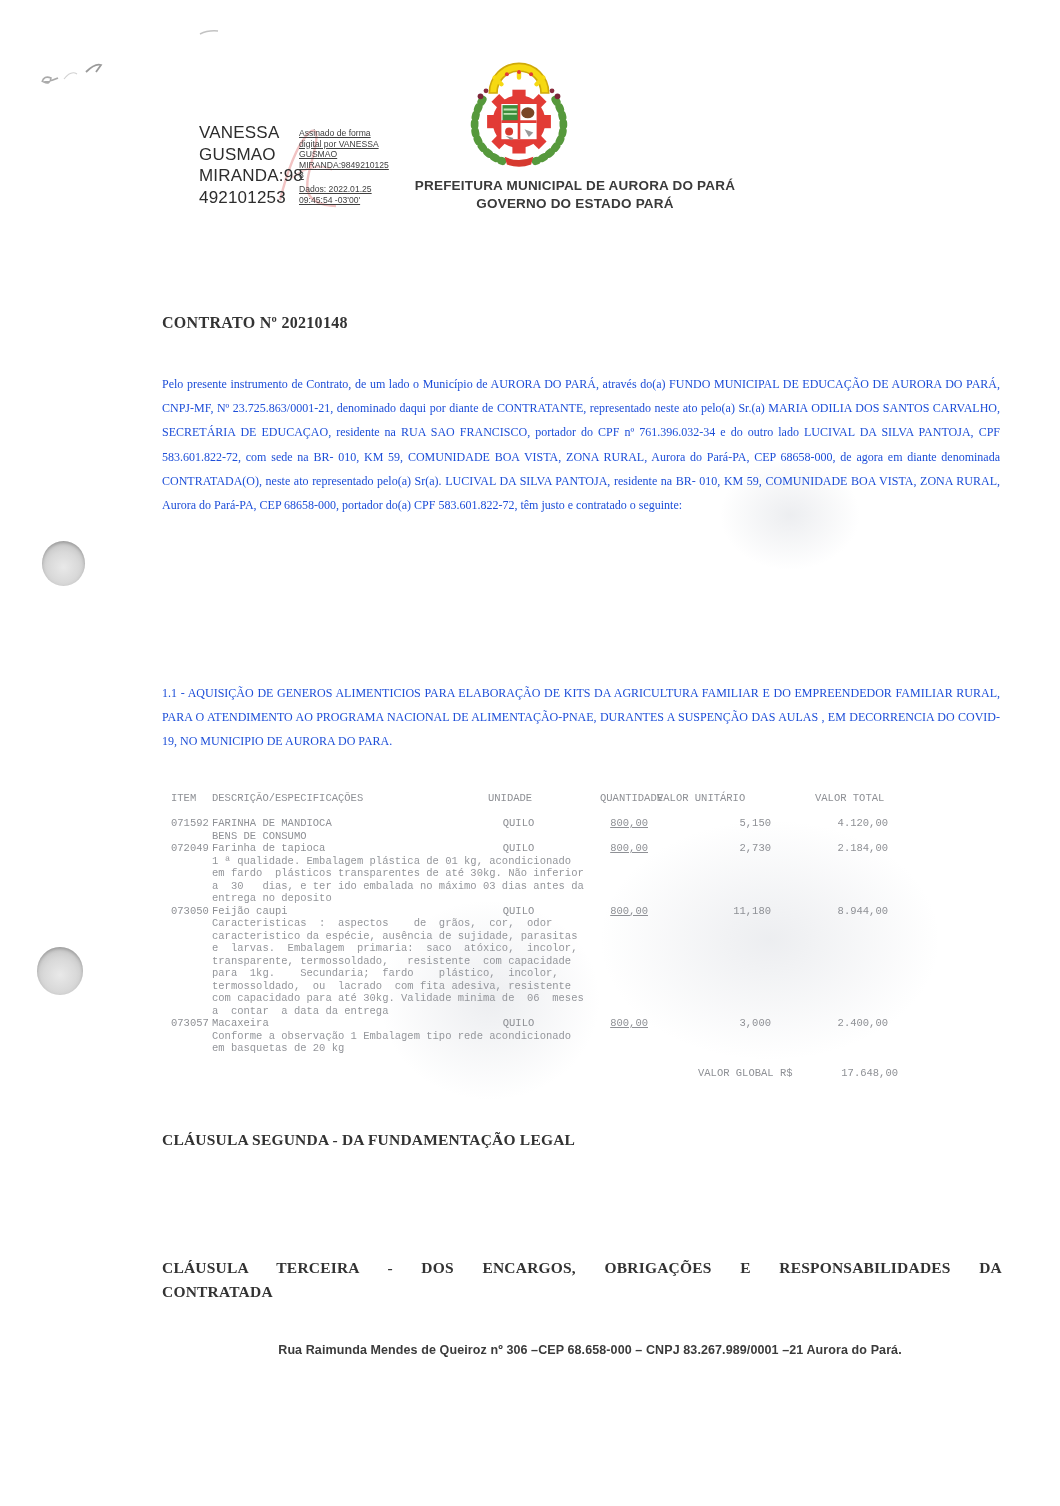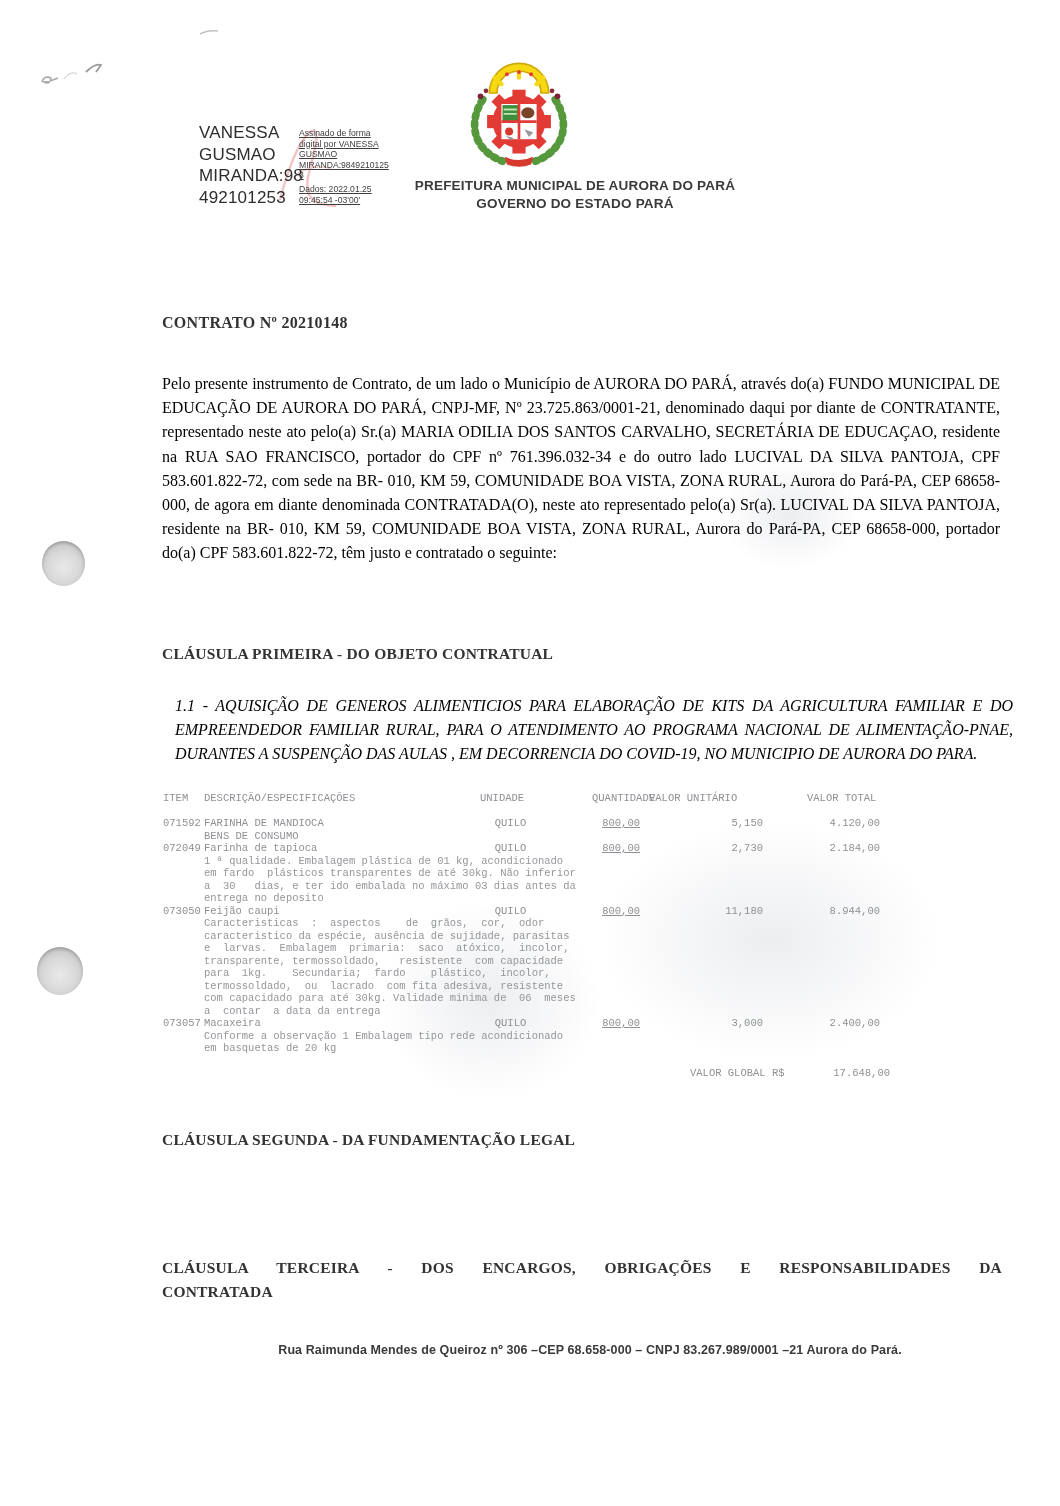--- a/index.html
+++ b/index.html
@@ -31,34 +31,34 @@
   .sig-small .gap{display:block;height:3px;}
 
   
   .emblem{left:458px;top:60px;}
   .gov{left:310px;top:177px;width:530px;text-align:center;
     font-family:"Liberation Sans",sans-serif;font-weight:bold;
     font-size:13.5px;line-height:17.5px;color:#3a3a3a;letter-spacing:.2px;}
 
   
   .doc-title{left:162px;top:314px;font-weight:bold;font-size:16px;color:#333;letter-spacing:.3px;}
-  .para{left:162px;width:838px;font-size:16px;line-height:24.2px;text-align:justify;color:#000000;}
+  .para{left:162px;width:838px;font-size:12px;line-height:24.2px;text-align:justify;color:#1d4ed8;}
   .intro{top:372px;}
   .h-clause{left:162px;font-weight:bold;font-size:15.5px;color:#333;letter-spacing:.2px;}
   .c1h{top:645px;}
   .c1b{top:681px;line-height:24px;}
   .c2h{top:1131px;}
   .c2b{top:1174px;width:842px;line-height:23px;}
   .c3h{top:1256px;width:840px;}
   .jline{text-align:justify;text-align-last:justify;}
 
   
   .itable{left:0;top:792px;width:1000px;
     font-family:"Liberation Mono","DejaVu Sans Mono",monospace;
-    font-size:10.5px;line-height:12.5px;color:#8e9095;}
+    font-size:10.5px;line-height:12.5px;color:#8e9095;padding-left:8px;}
   .trow{position:relative;}
   .thead{margin-bottom:12px;}
   .cell{position:absolute;top:0;}
   .ci{left:163px;} .cd{margin-left:204px;width:378px;}
   .cu{left:468px;width:85px;text-align:center;}
   .cq{left:552px;width:88px;text-align:right;text-decoration:underline;}
   .cv{left:668px;width:95px;text-align:right;}
   .ct{left:785px;width:95px;text-align:right;}
   .hd-i{left:163px;} .hd-d{left:204px;} .hd-u{left:480px;}
   .hd-q{left:592px;} .hd-v{left:649px;} .hd-t{left:807px;}
@@ -152,22 +152,21 @@
 
   <div class="abs gov">
     <div>PREFEITURA MUNICIPAL DE AURORA DO PARÁ</div>
     <div>GOVERNO DO ESTADO PARÁ</div>
   </div>
 
   <div class="abs doc-title">CONTRATO Nº 20210148</div>
 
   <p class="abs para intro" style="margin:0;">Pelo presente instrumento de Contrato, de um lado o Município de AURORA DO PARÁ, através do(a) FUNDO MUNICIPAL DE EDUCAÇÃO DE AURORA DO PARÁ, CNPJ-MF, Nº 23.725.863/0001-21, denominado daqui por diante de CONTRATANTE,  representado neste ato pelo(a) Sr.(a) MARIA ODILIA DOS SANTOS CARVALHO,  SECRETÁRIA DE EDUCAÇAO, residente na RUA SAO FRANCISCO, portador do CPF nº 761.396.032-34 e do outro lado LUCIVAL DA SILVA PANTOJA, CPF 583.601.822-72, com sede na BR- 010, KM 59, COMUNIDADE BOA VISTA, ZONA RURAL, Aurora do Pará-PA, CEP 68658-000, de agora em diante  denominada CONTRATADA(O), neste ato representado pelo(a) Sr(a). LUCIVAL DA SILVA PANTOJA, residente na BR- 010, KM 59, COMUNIDADE BOA VISTA, ZONA RURAL, Aurora do Pará-PA, CEP 68658-000, portador do(a) CPF 583.601.822-72, têm justo e contratado o seguinte:</p>
 
-  <div class="abs h-clause c1h">CLÁUSULA PRIMEIRA - DO OBJETO CONTRATUAL</div>
-  <p class="abs para c1b" style="margin:13px;font-style:italic;">1.1 - AQUISIÇÃO DE GENEROS ALIMENTICIOS PARA ELABORAÇÃO DE KITS DA AGRICULTURA FAMILIAR E DO EMPREENDEDOR FAMILIAR RURAL, PARA O ATENDIMENTO AO PROGRAMA NACIONAL DE ALIMENTAÇÃO-PNAE, DURANTES A SUSPENÇÃO DAS AULAS , EM DECORRENCIA DO COVID-19, NO MUNICIPIO DE AURORA DO PARA.</p>
+  <p class="abs para c1b" style="margin:0;">1.1 - AQUISIÇÃO DE GENEROS ALIMENTICIOS PARA ELABORAÇÃO DE KITS DA AGRICULTURA FAMILIAR E DO EMPREENDEDOR FAMILIAR RURAL, PARA O ATENDIMENTO AO PROGRAMA NACIONAL DE ALIMENTAÇÃO-PNAE, DURANTES A SUSPENÇÃO DAS AULAS , EM DECORRENCIA DO COVID-19, NO MUNICIPIO DE AURORA DO PARA.</p>
 
   <div class="abs itable">
     <div class="trow thead">
       <span class="cell hd-i">ITEM</span>
       <span class="cell hd-d">DESCRIÇÃO/ESPECIFICAÇÕES</span>
       <span class="cell hd-u">UNIDADE</span>
       <span class="cell hd-q">QUANTIDADE</span>
       <span class="cell hd-v">VALOR UNITÁRIO</span>
       <span class="cell hd-t">VALOR TOTAL</span>
     </div>

